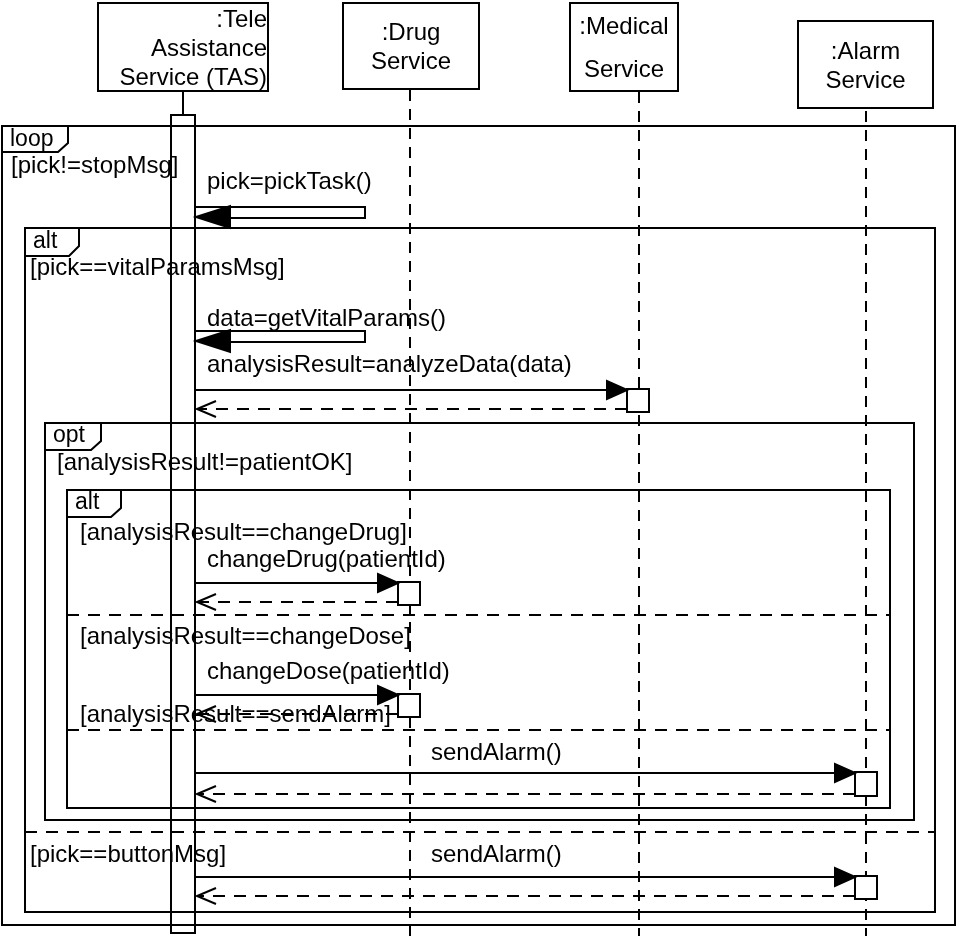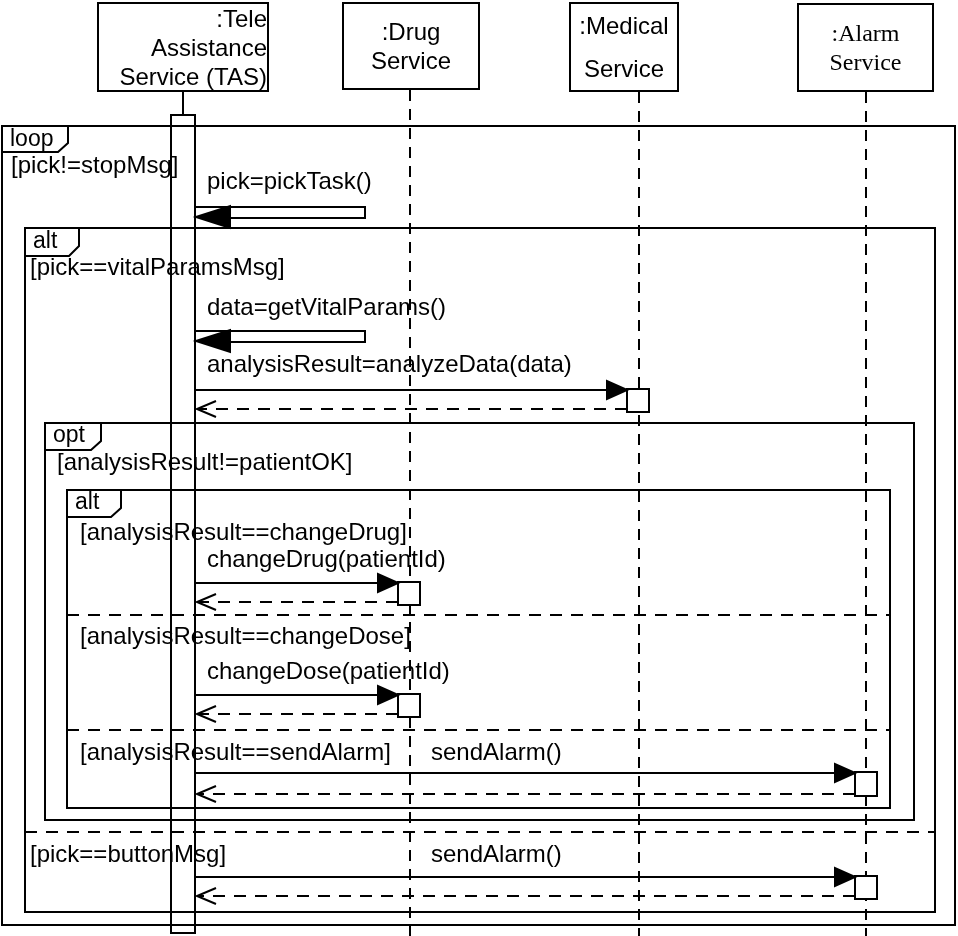--- a/index.html
+++ b/index.html
@@ -11,38 +11,38 @@
   .txt{position:absolute;z-index:2;font-size:24px;line-height:28px;white-space:nowrap;color:#000;}
   .frame-label{position:absolute;z-index:3;font-size:23px;line-height:25px;white-space:nowrap;color:#000000;}
   .participant{
     position:absolute;z-index:2;box-sizing:border-box;border:2px solid #000;background:#fff;
     display:flex;flex-direction:column;justify-content:center;font-size:24px;line-height:29px;
   }
   .participant.centered{text-align:center;}
   #p-tas{left:97px;top:2px;width:172px;height:90px;padding-left:13px;text-align:right;}
   #p-drug{left:342px;top:2px;width:138px;height:88px;}
   #p-medical{left:569px;top:2px;width:110px;height:90px;gap:14px;}
-  #p-alarm{left:797px;top:3px;width:137px;height:89px;font-family:Liberation Serif, serif;}
+  #p-alarm{left:797px;top:20px;width:137px;height:89px;}
 
   
   #t-pick-task{left:207px;top:167px;}
-  #t-get-vital{left:207px;top:293px;text-align:right;}
+  #t-get-vital{left:207px;top:304px;text-align:right;}
   #t-analyze{left:207px;top:350px;}
   #t-change-drug{left:207px;top:545px;}
   #t-change-dose{left:207px;top:657px;}
   #t-send-alarm-1{left:431px;top:738px;}
   #t-send-alarm-2{left:431px;top:840px;}
 
   
   #g-loop{left:11px;top:151px;}
   #g-vital{left:30px;top:253px;}
   #g-patientok{left:57px;top:448px;}
   #g-changedrug{left:80px;top:518px;}
   #g-changedose{left:80px;top:622px;}
-  #g-sendalarm{left:80px;top:738px;}
+  #g-sendalarm{left:80px;top:700px;}
   #g-button{left:30px;top:840px;}
 
   
   #fl-loop{left:10px;top:126px;}
   #fl-alt-outer{left:33px;top:228px;}
   #fl-opt{left:53px;top:422px;}
   #fl-alt-inner{left:75px;top:489px;}
 </style>
 </head>
 <body>

